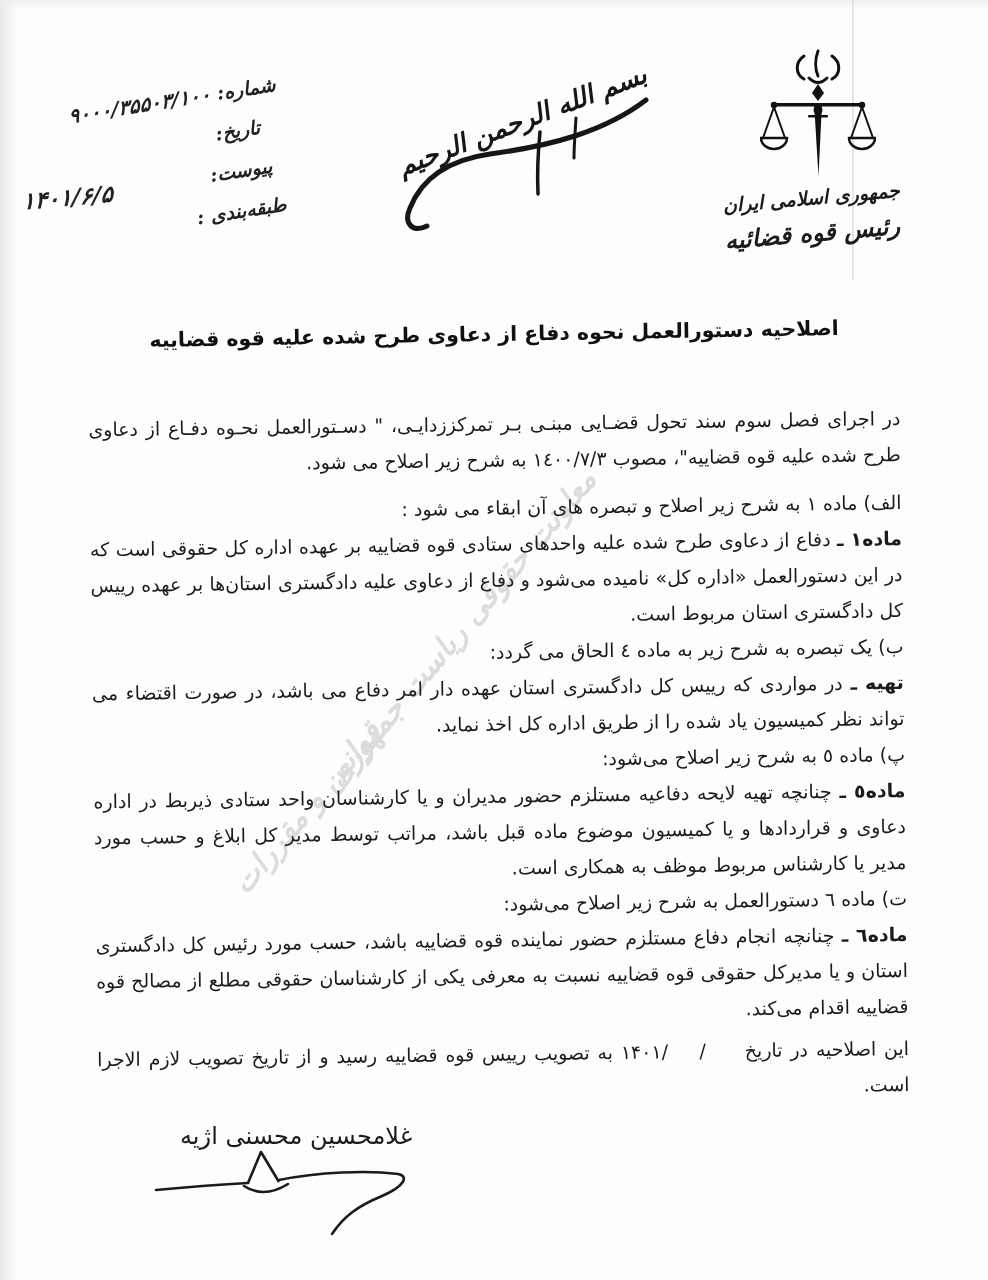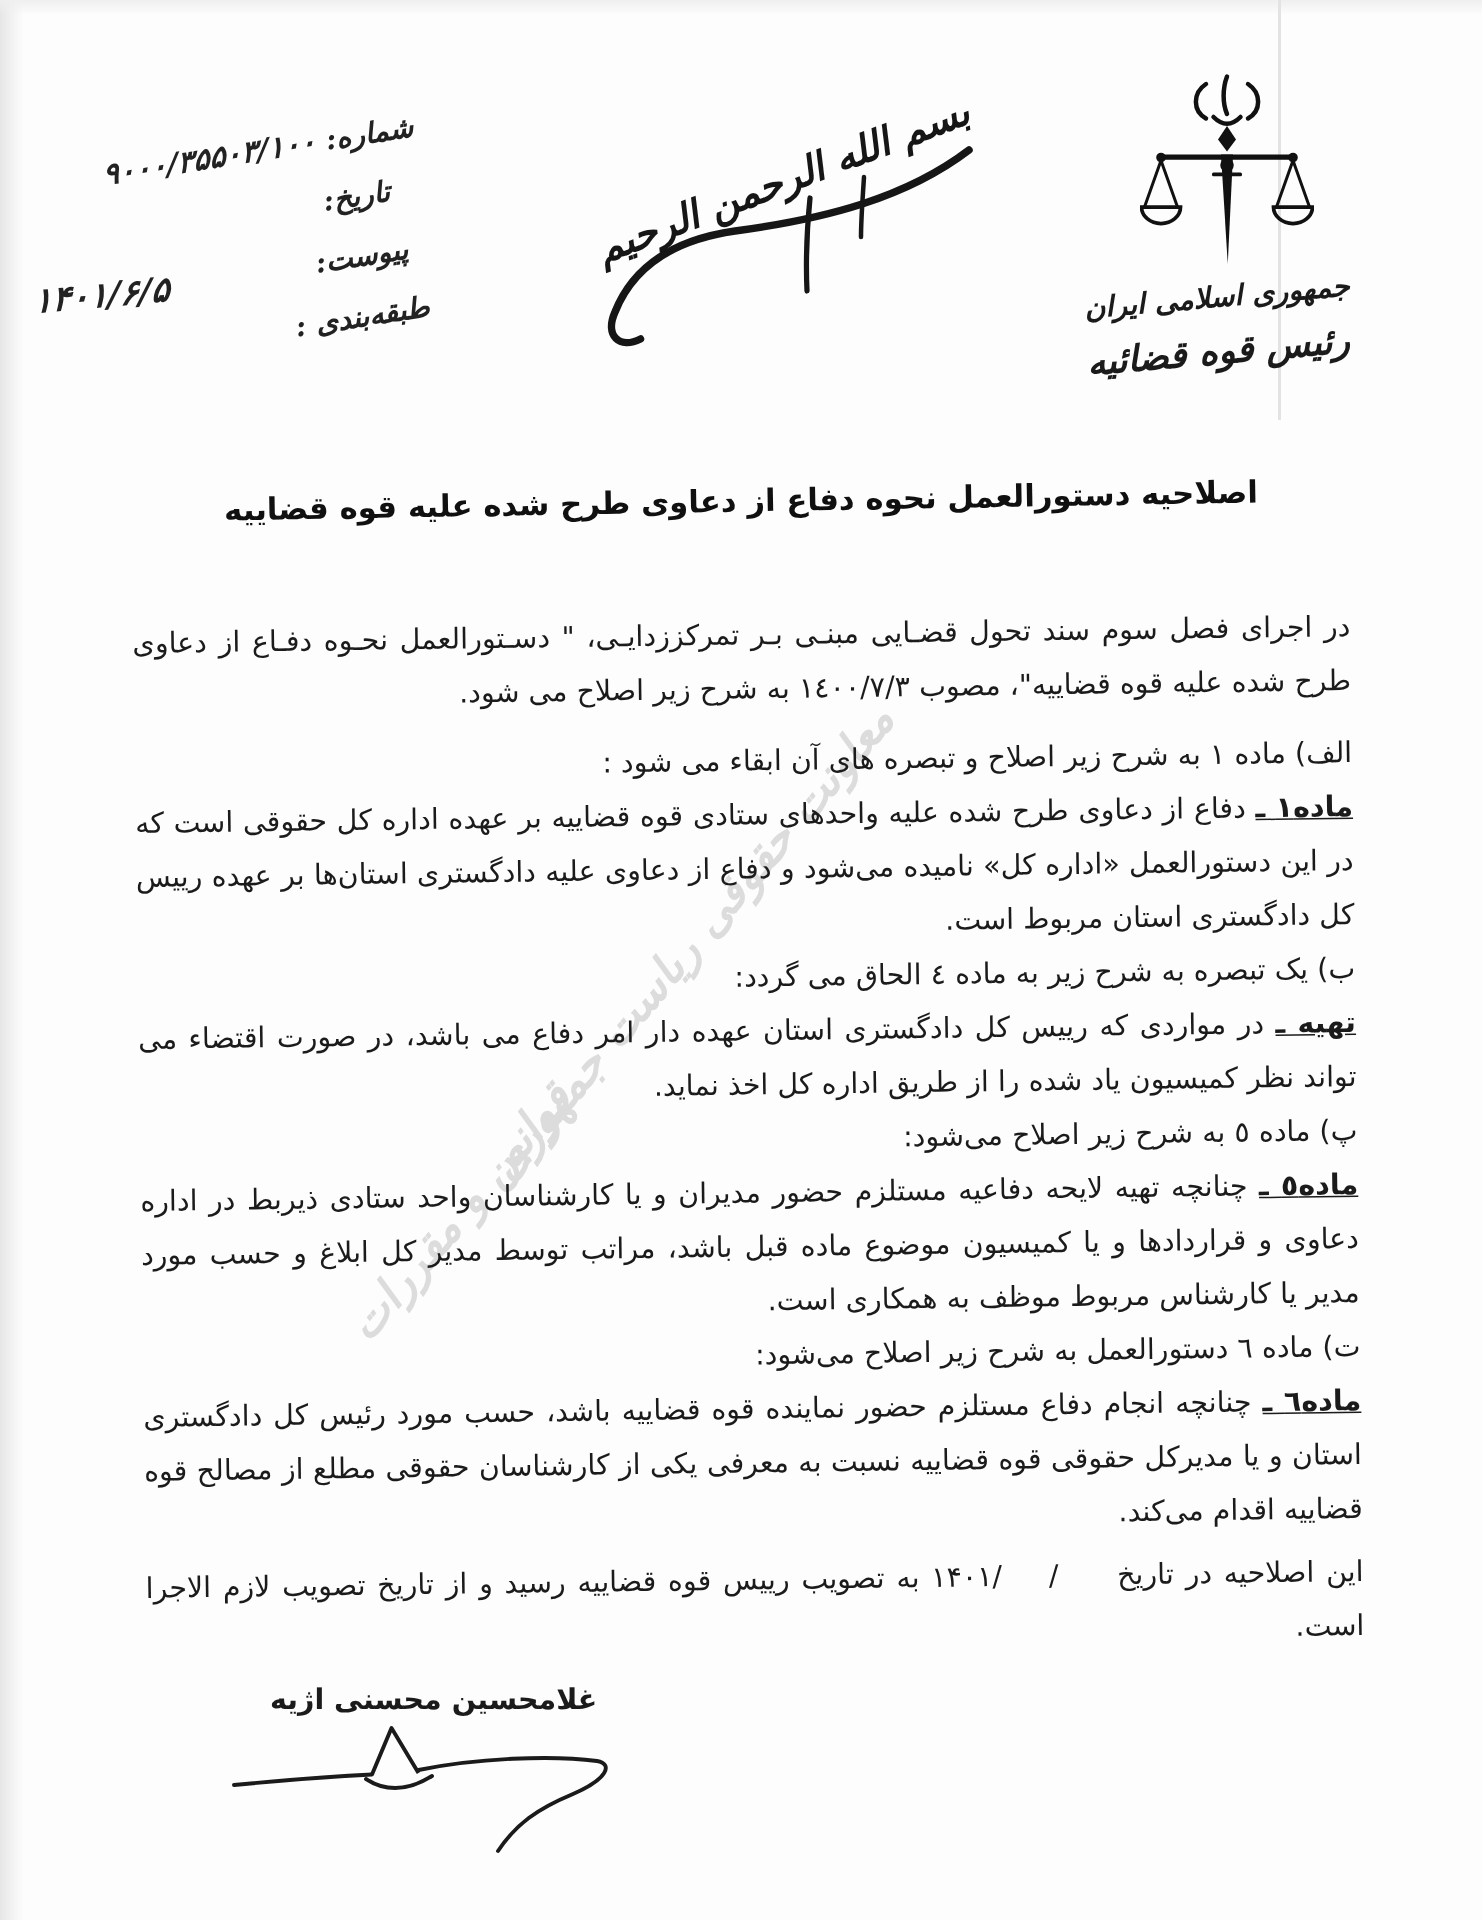--- a/index.html
+++ b/index.html
@@ -60,24 +60,24 @@
     font-weight:700;font-size:20.5px;transform:rotate(-1deg);color:#101010;
   }
   .doc{
     position:absolute;top:400px;right:88px;left:88px;
     transform:rotate(-0.8deg);transform-origin:top right;
     font-size:19px;line-height:36px;text-align:justify;color:#1b1b1b;
   }
   .doc p{margin:0;}
   .doc p.gap{margin-top:12px;}
   .doc p.gap-sm{margin-top:6px;}
-  .doc b{font-weight:700;text-decoration:underline;}
+  .doc b{font-weight:700;}
 
   
-  .sig-name{position:absolute;left:180px;top:1122px;font-weight:700;font-size:19px;
+  .sig-name{position:absolute;left:180px;top:1122px;font-weight:400;font-size:24px;
     white-space:nowrap;direction:rtl;}
   .sig{position:absolute;left:148px;top:1128px;}
 </style>
 </head>
 <body>
 
 <div class="page">
 
   <div class="edge-left"></div>
   <div class="edge-top"></div>

